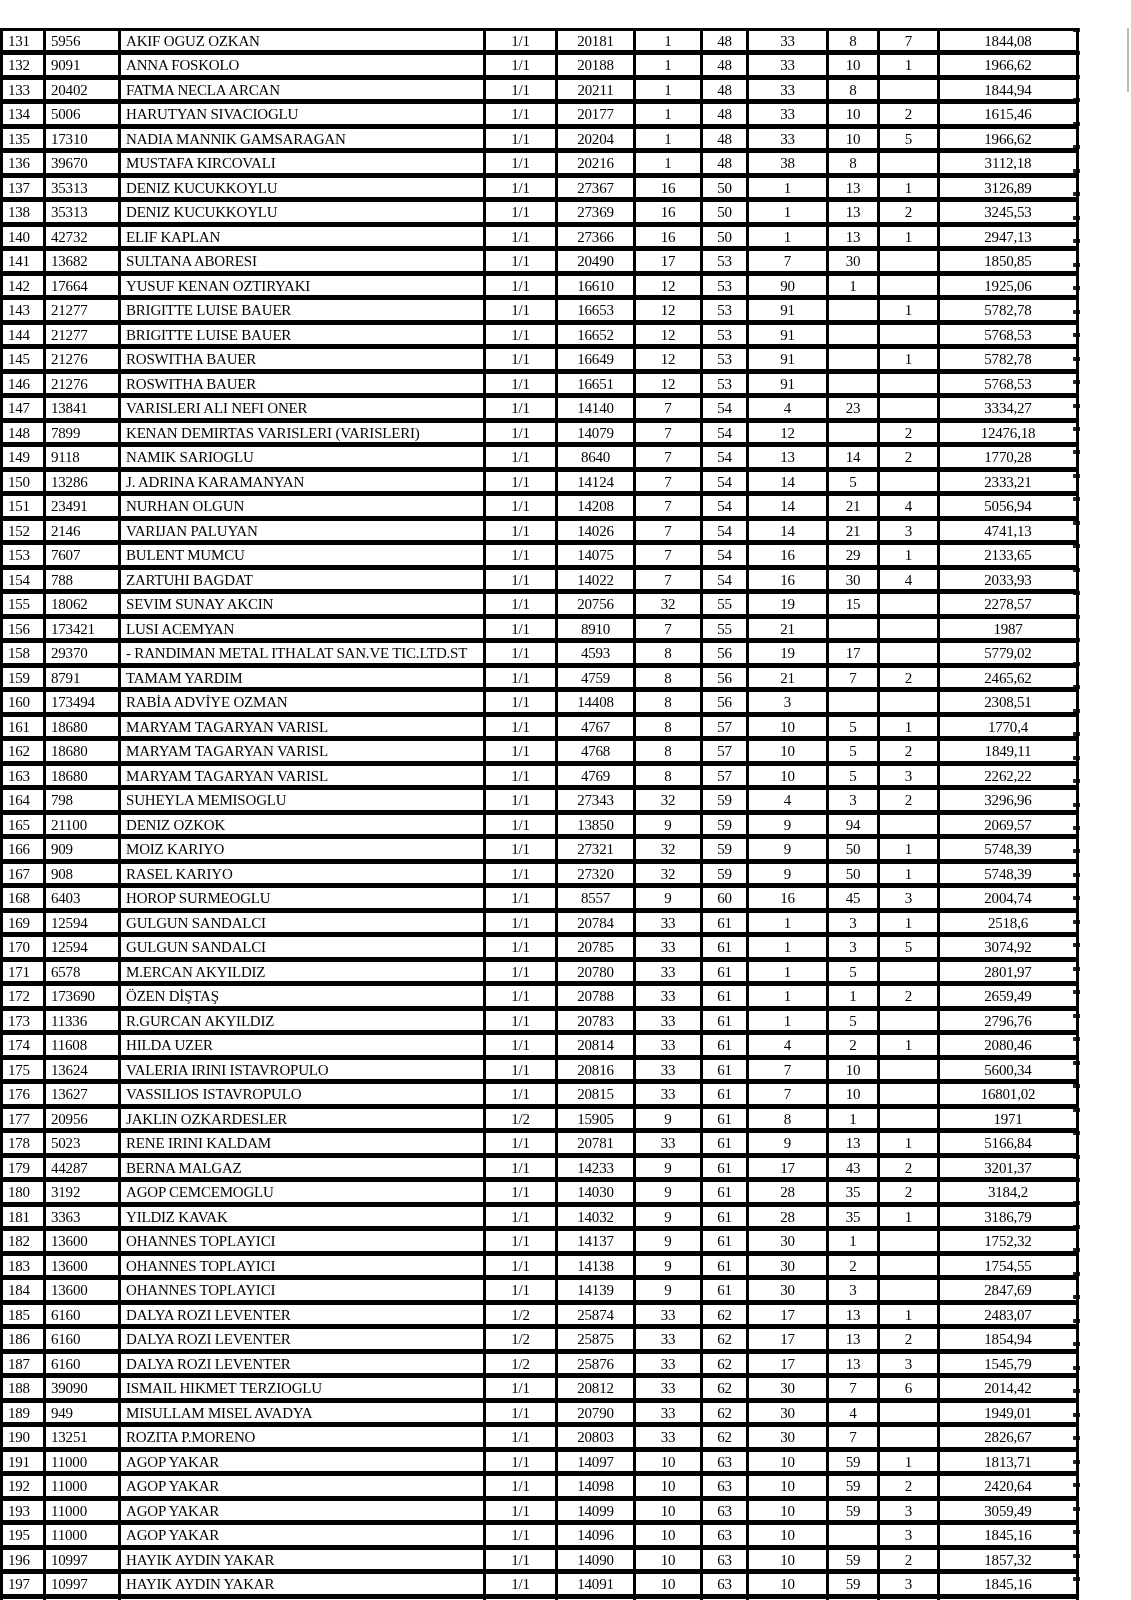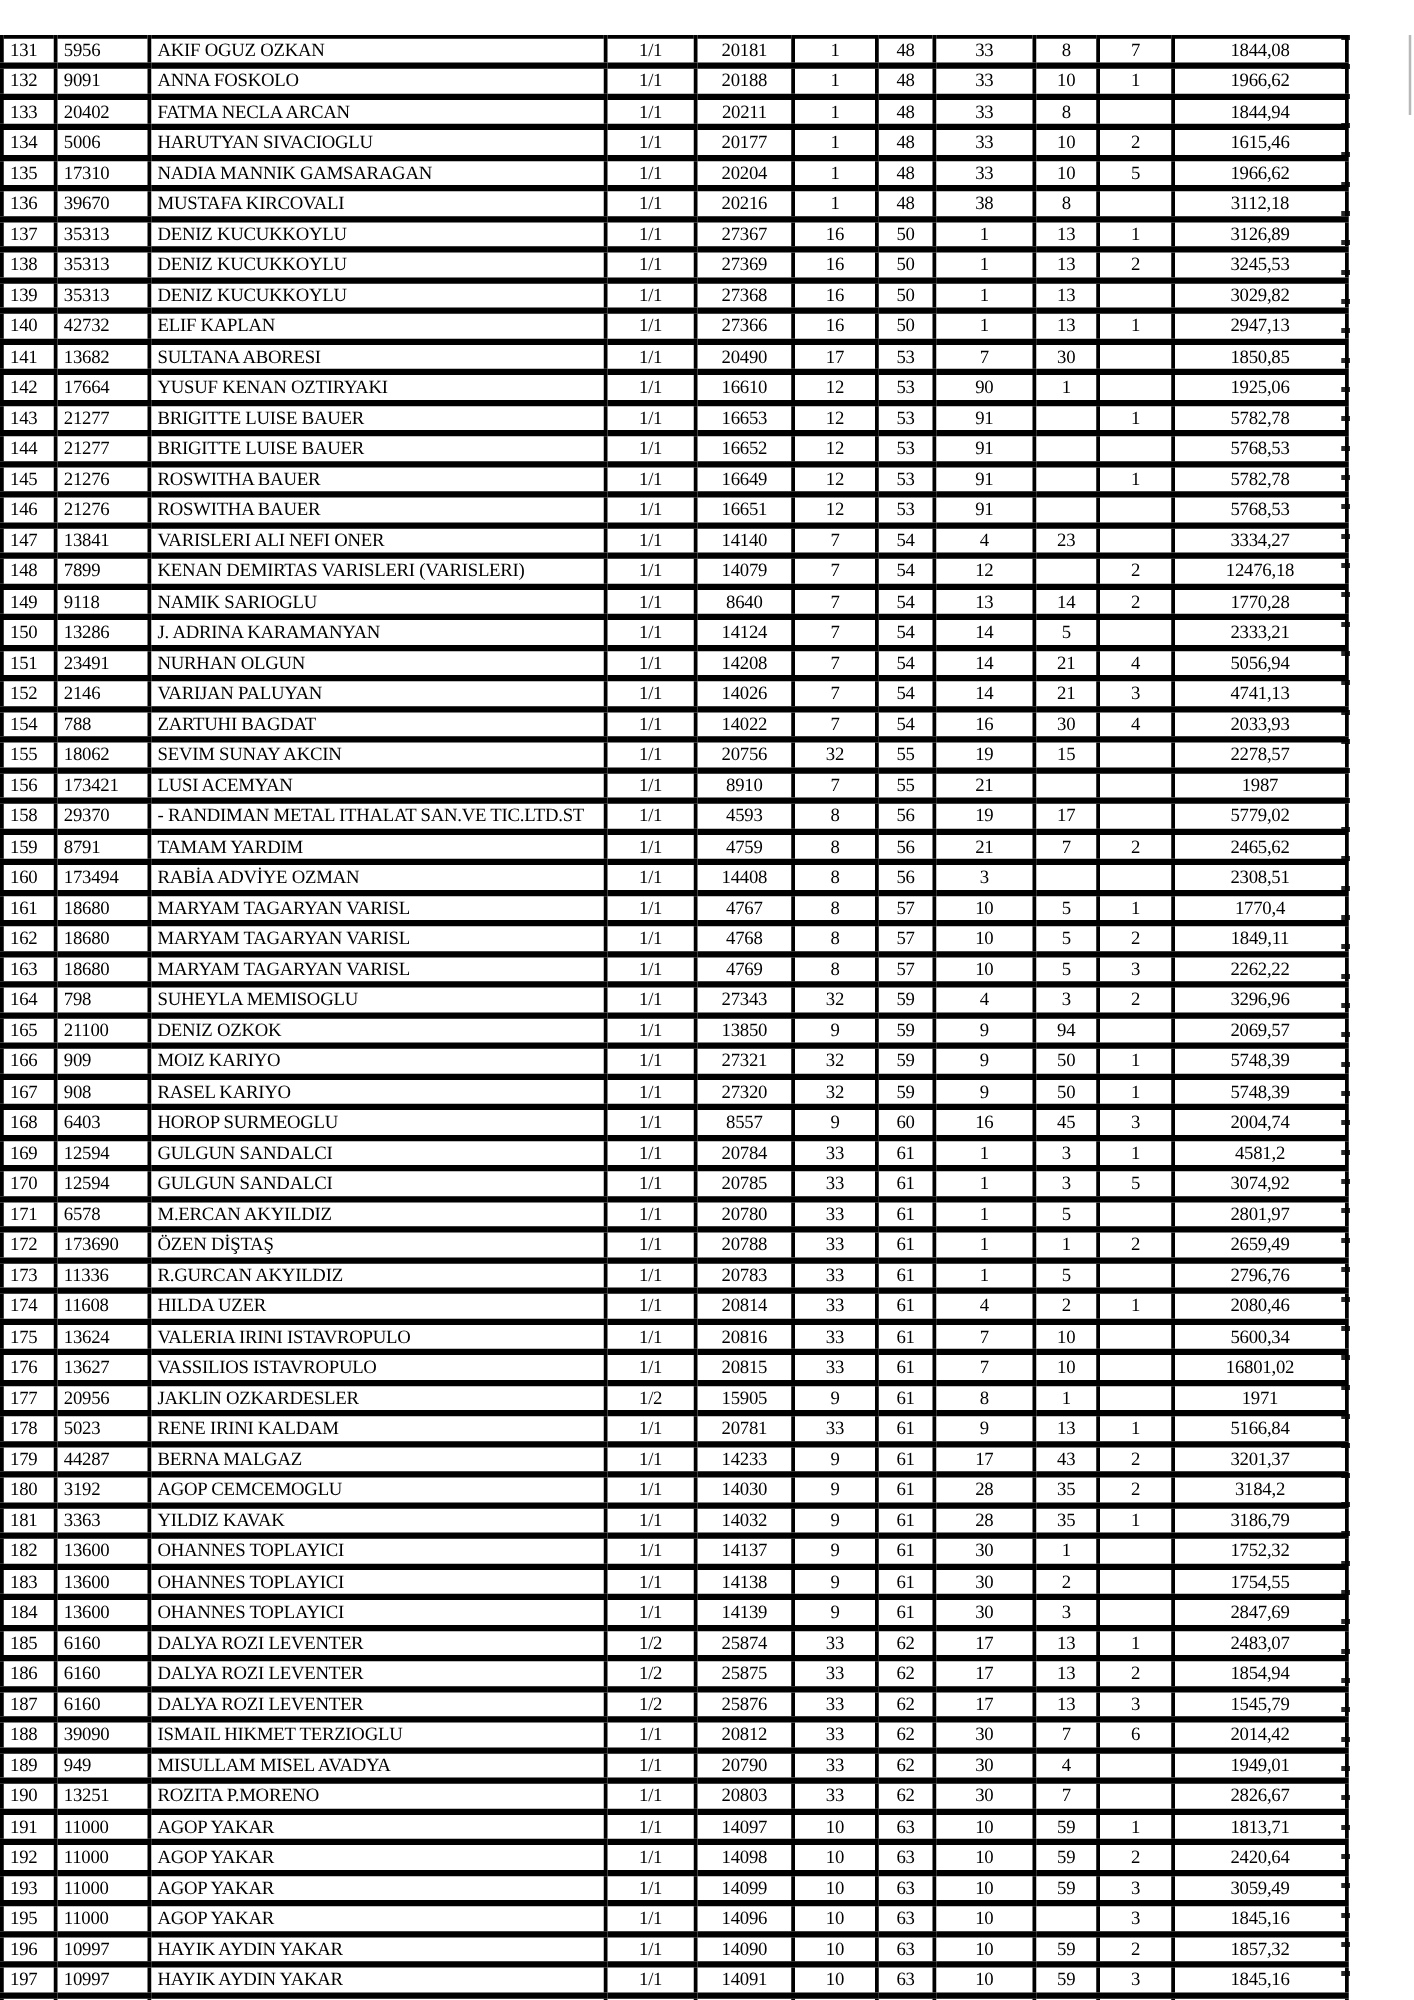--- a/index.html
+++ b/index.html
@@ -186,33 +186,20 @@
           <td class="ac">1/1</td>
           <td class="ac">27369</td>
           <td class="ac">16</td>
           <td class="ac">50</td>
           <td class="ac">1</td>
           <td class="ac">13</td>
           <td class="ac">2</td>
           <td class="ac">3245,53</td>
         </tr>
         <tr>
-          <td class="al">139</td>
-          <td class="al">35313</td>
-          <td class="al">DENIZ KUCUKKOYLU</td>
-          <td class="ac">1/1</td>
-          <td class="ac">27368</td>
-          <td class="ac">16</td>
-          <td class="ac">50</td>
-          <td class="ac">1</td>
-          <td class="ac">13</td>
-          <td class="ac"></td>
-          <td class="ac">3029,82</td>
-        </tr>
-        <tr>
           <td class="al">140</td>
           <td class="al">42732</td>
           <td class="al">ELIF KAPLAN</td>
           <td class="ac">1/1</td>
           <td class="ac">27366</td>
           <td class="ac">16</td>
           <td class="ac">50</td>
           <td class="ac">1</td>
           <td class="ac">13</td>
           <td class="ac">1</td>
@@ -368,20 +355,33 @@
           <td class="ac">1/1</td>
           <td class="ac">14026</td>
           <td class="ac">7</td>
           <td class="ac">54</td>
           <td class="ac">14</td>
           <td class="ac">21</td>
           <td class="ac">3</td>
           <td class="ac">4741,13</td>
         </tr>
         <tr>
+          <td class="al">153</td>
+          <td class="al">7607</td>
+          <td class="al">BULENT MUMCU</td>
+          <td class="ac">1/1</td>
+          <td class="ac">14075</td>
+          <td class="ac">7</td>
+          <td class="ac">54</td>
+          <td class="ac">16</td>
+          <td class="ac">29</td>
+          <td class="ac">1</td>
+          <td class="ac">2133,65</td>
+        </tr>
+        <tr>
           <td class="al">154</td>
           <td class="al">788</td>
           <td class="al">ZARTUHI BAGDAT</td>
           <td class="ac">1/1</td>
           <td class="ac">14022</td>
           <td class="ac">7</td>
           <td class="ac">54</td>
           <td class="ac">16</td>
           <td class="ac">30</td>
           <td class="ac">4</td>
@@ -560,21 +560,21 @@
           <td class="al">169</td>
           <td class="al">12594</td>
           <td class="al">GULGUN SANDALCI</td>
           <td class="ac">1/1</td>
           <td class="ac">20784</td>
           <td class="ac">33</td>
           <td class="ac">61</td>
           <td class="ac">1</td>
           <td class="ac">3</td>
           <td class="ac">1</td>
-          <td class="ac">4581,2</td>
+          <td class="ac">2518,6</td>
         </tr>
         <tr>
           <td class="al">170</td>
           <td class="al">12594</td>
           <td class="al">GULGUN SANDALCI</td>
           <td class="ac">1/1</td>
           <td class="ac">20785</td>
           <td class="ac">33</td>
           <td class="ac">61</td>
           <td class="ac">1</td>

